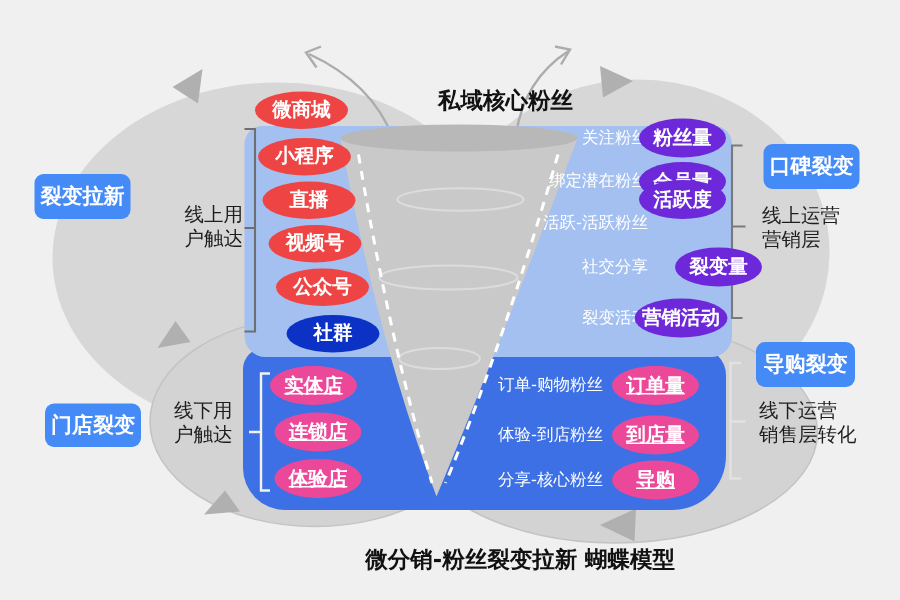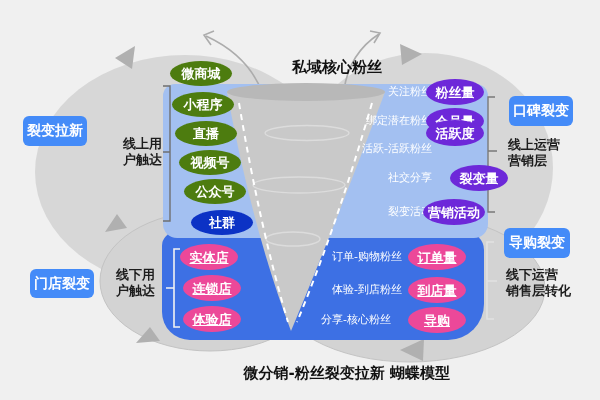--- a/index.html
+++ b/index.html
@@ -22,41 +22,41 @@
     background:#3d70e4;border-radius:14px 18px 36px 28px;z-index:2;
   }
 
   
   .pill{
     position:absolute;border-radius:50%;
     display:flex;align-items:center;justify-content:center;
     color:#fff;font-weight:bold;font-size:13px;line-height:1;
     white-space:nowrap;z-index:6;
   }
-  .royal{background:#4d7c0f;}
+  .royal{background:#ef4444;}
   .darkest{background:#0c32c5;}
   .navy{background:#6d28d9;}
   .soft{background:#ec4899;text-decoration:underline;}
 
   
   .lbl{
     position:absolute;color:#fff;font-size:11px;line-height:1;
     text-align:right;white-space:nowrap;z-index:6;
   }
 
   
   .btn{
     position:absolute;background:#448bf8;border-radius:6px;
     display:flex;align-items:center;justify-content:center;
     color:#fff;font-weight:bold;font-size:14px;z-index:7;white-space:nowrap;text-align:center;
   }
 
   
   .side-text{
-    position:absolute;color:#1d1d1d;font-weight:bold;font-size:13px;
+    position:absolute;color:#1d1d1d;font-weight:normal;font-size:13px;
     line-height:1.25;z-index:7;white-space:nowrap;
   }
   .side-text.centered{text-align:center;}
 
   .top-title{
     position:absolute;left:212px;top:58px;width:170px;text-align:right;
     color:#111;font-weight:bold;font-size:15px;z-index:7;
   }
   .caption{
     position:absolute;left:150px;top:364px;width:300px;text-align:right;
@@ -162,16 +162,16 @@
   <div class="pill soft" style="left:180px;top:244px;width:58px;height:26px">实体店</div>
   <div class="pill soft" style="left:183px;top:275px;width:58px;height:26px">连锁店</div>
   <div class="pill soft" style="left:183px;top:306px;width:58px;height:26px">体验店</div>
 
   <div class="lbl" style="left:292px;top:251px;width:110px">订单-购物粉丝</div>
   <div class="pill soft" style="left:408px;top:244px;width:58px;height:26px">订单量</div>
 
   <div class="lbl" style="left:292px;top:284px;width:110px">体验-到店粉丝</div>
   <div class="pill soft" style="left:408px;top:277px;width:58px;height:26px">到店量</div>
 
-  <div class="lbl" style="left:281px;top:314px;width:110px">分享-核心粉丝</div>
+  <div class="lbl" style="left:292px;top:314px;width:110px">分享-核心粉丝</div>
   <div class="pill soft" style="left:408px;top:307px;width:58px;height:26px">导购</div>
 
 </div>
 
 </body></html>

